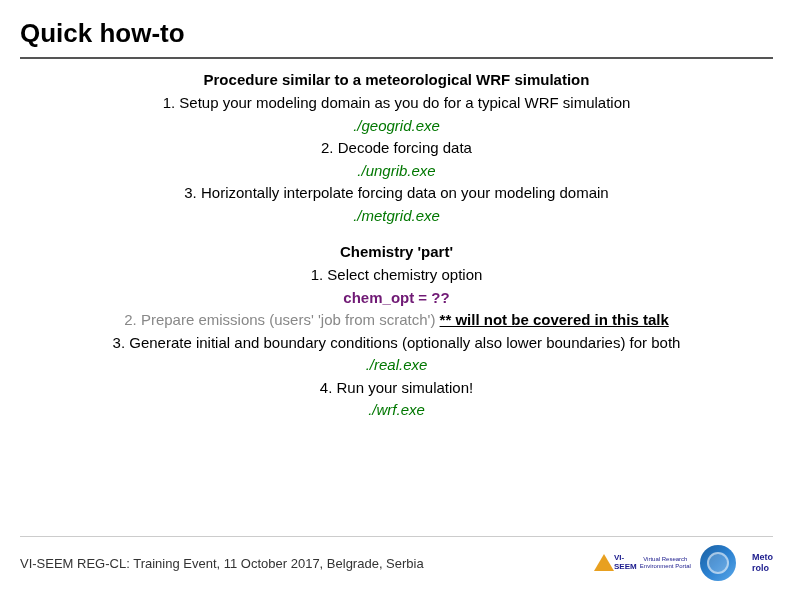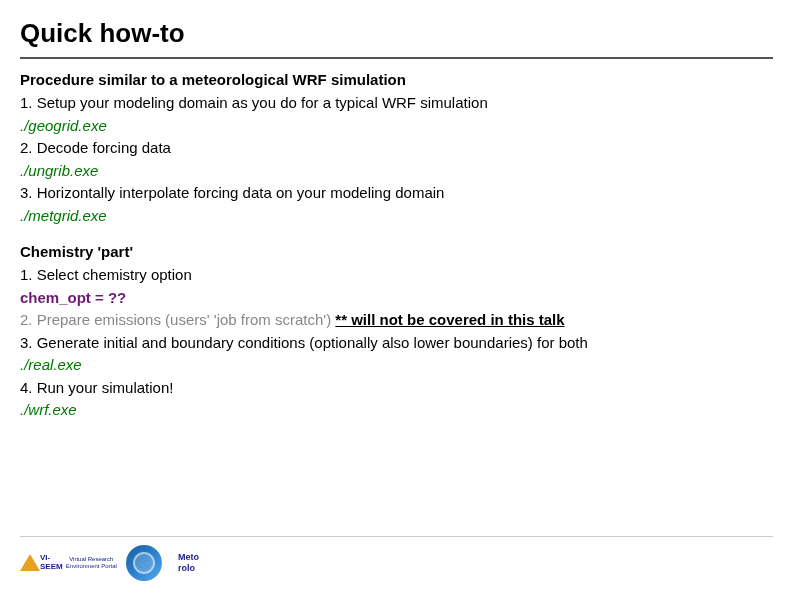--- a/index.html
+++ b/index.html
@@ -42,20 +42,21 @@
     }
 
     .content-area {
       flex: 1;
       display: flex;
       flex-direction: column;
     }
 
     .section {
       margin-bottom: 16px;
+      text-align: center;
     }
 
     .section-title {
       font-weight: bold;
       font-size: 15px;
       margin-bottom: 4px;
     }
 
     .item {
       font-size: 15px;
@@ -203,20 +204,21 @@
       </div>
       <div class="item">3. Generate initial and boundary conditions (optionally also lower boundaries) for both</div>
       <div class="item-exe">./real.exe</div>
       <div class="item">4. Run your simulation!</div>
       <div class="item-exe">./wrf.exe</div>
     </div>
 
   </div>
 
   <div class="footer">
+    <div class="footer-text">VI-SEEM REG-CL: Training Event, 11 October 2017, Belgrade, Serbia</div>
     <div class="footer-logos">
 
       <div class="viseem-logo">
         <div class="viseem-triangle"></div>
         <div class="viseem-text-line1">VI-SEEM</div>
         <div class="viseem-text-line2">Virtual Research Environment Portal</div>
       </div>
 
       <div class="meteo-logo">
         <div class="meteo-circle">

